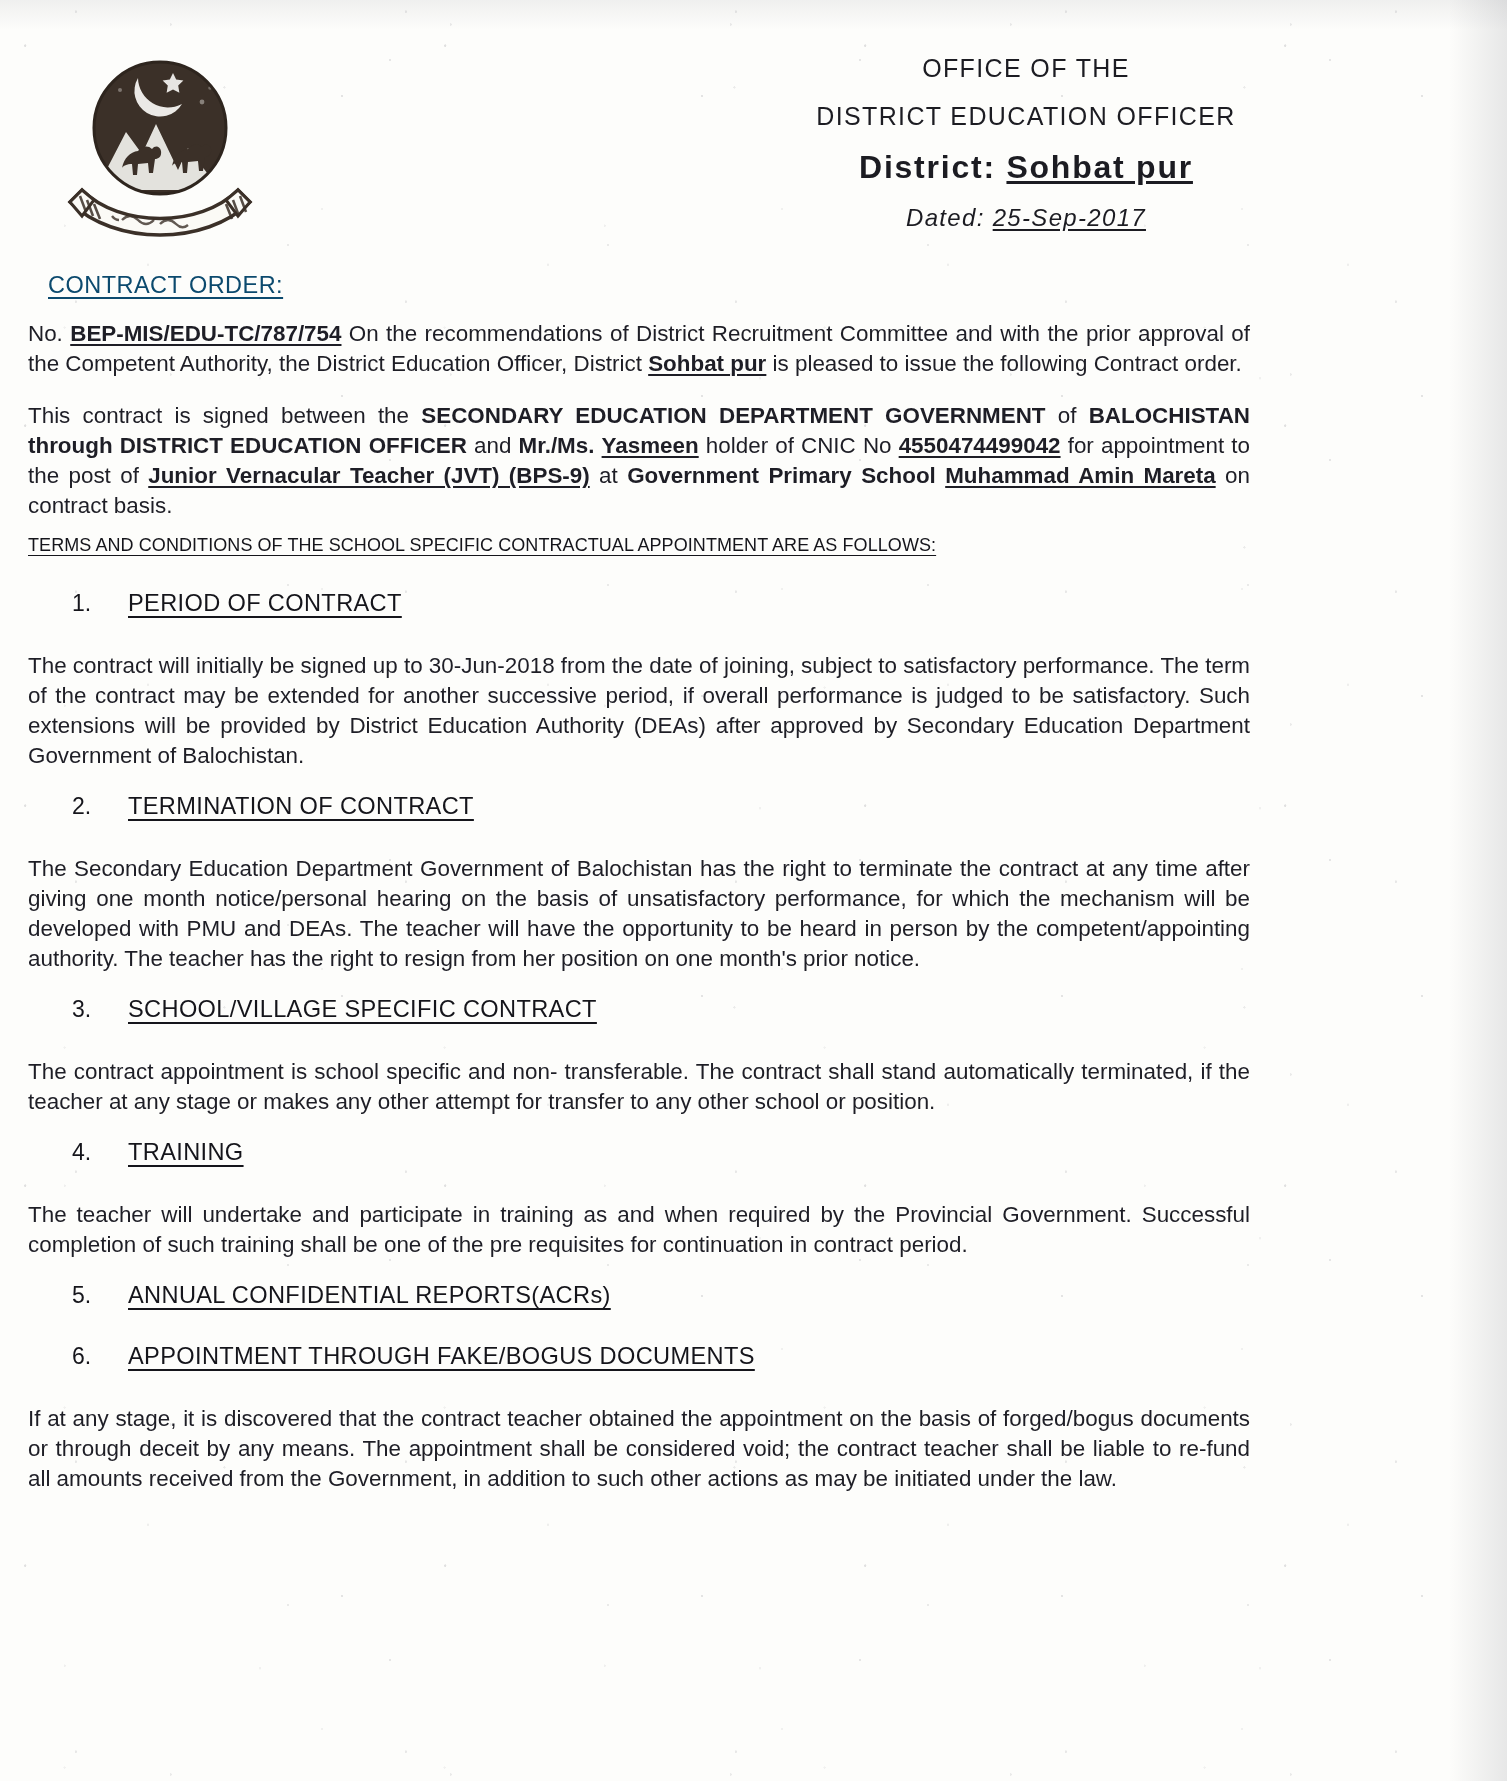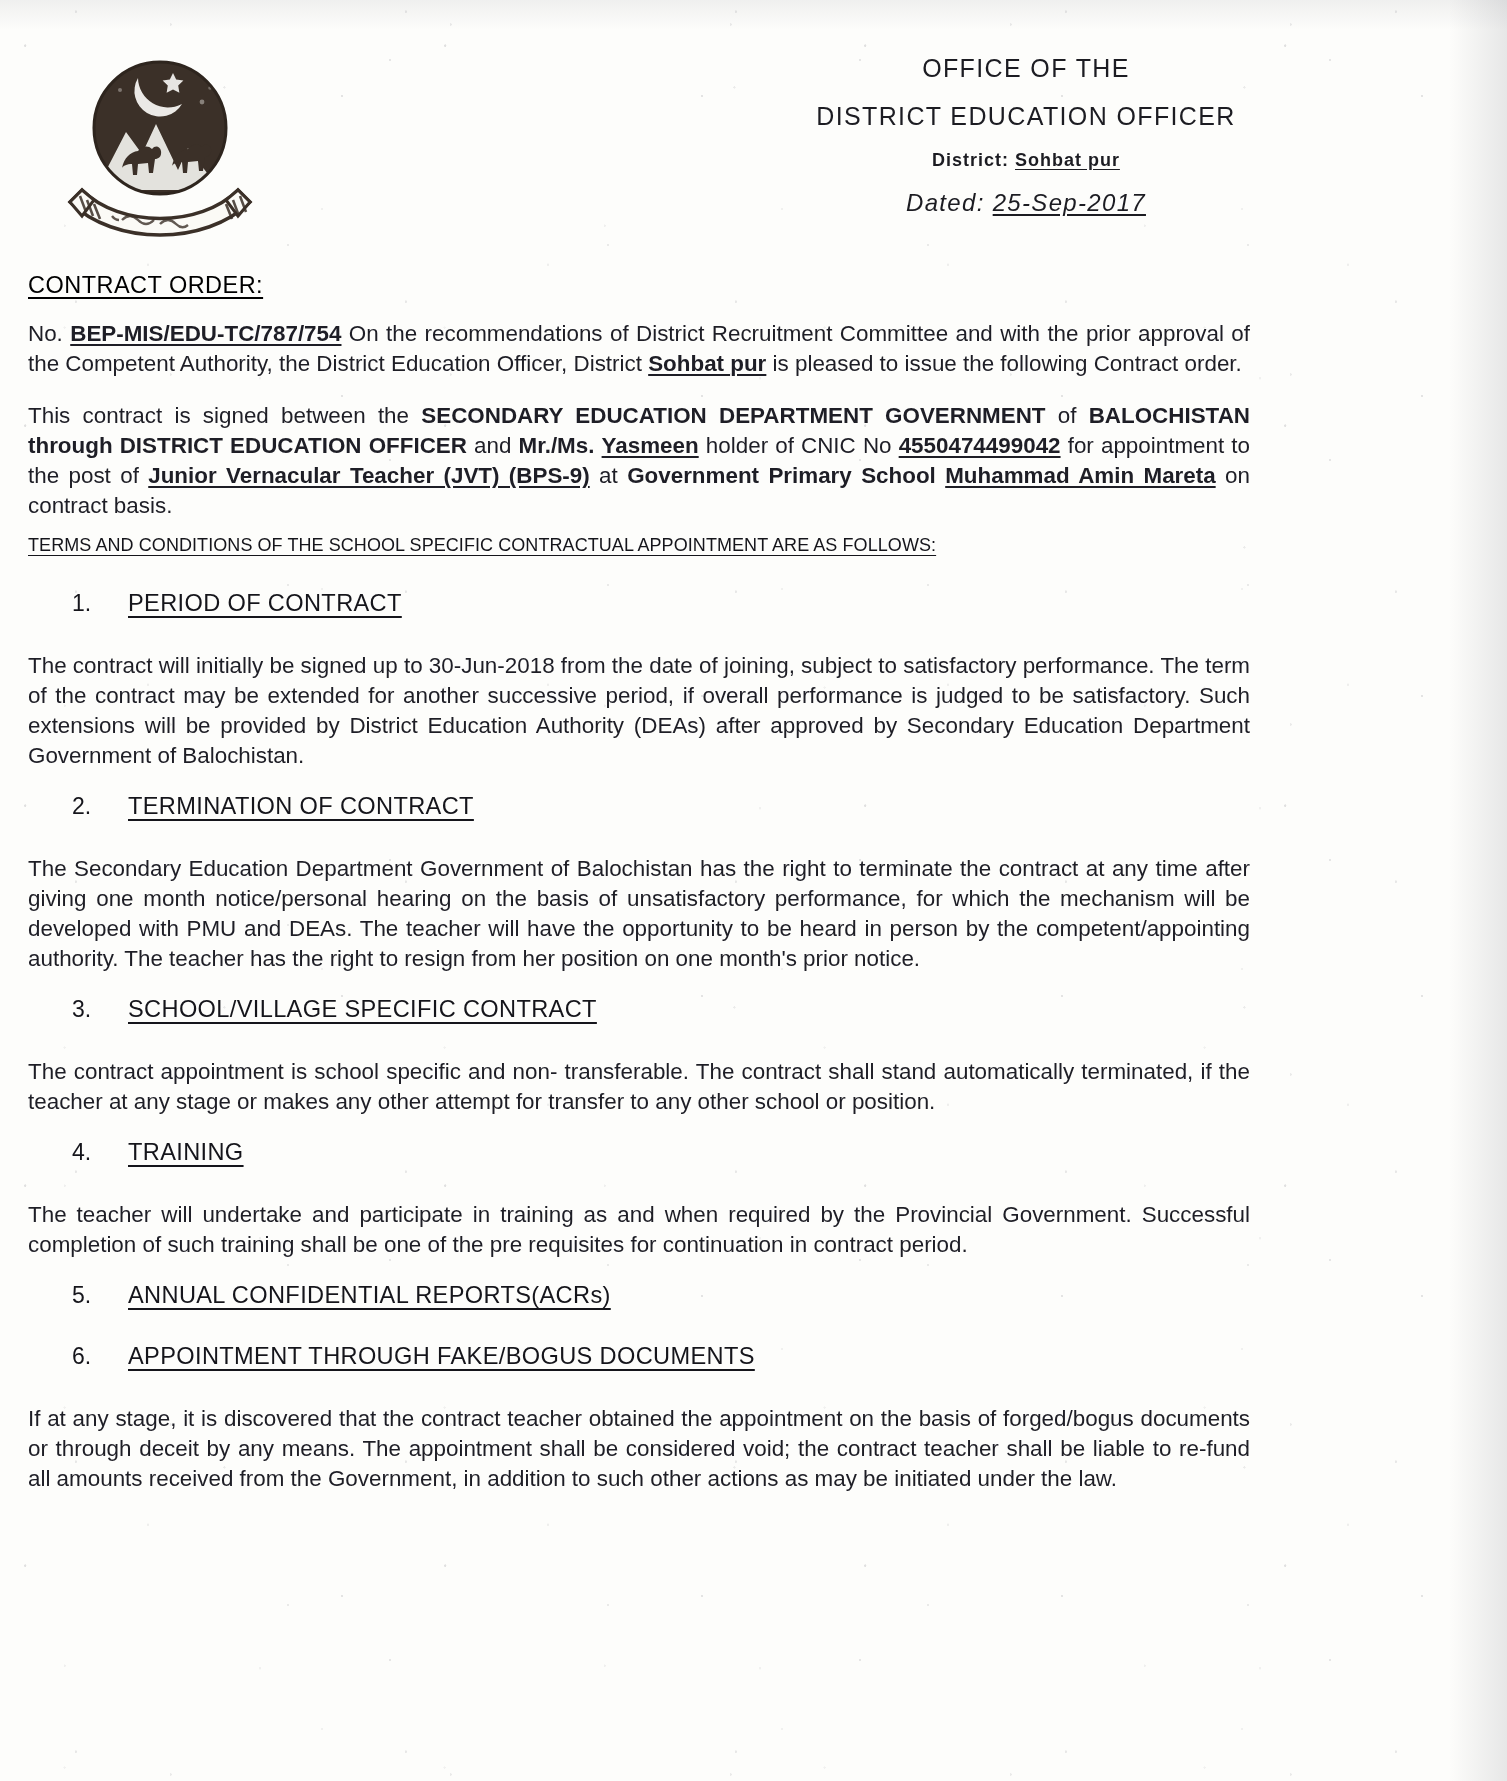--- a/index.html
+++ b/index.html
@@ -72,38 +72,39 @@
     width: 470px;
   }
   .hl {
     letter-spacing: .055em;
     line-height: 1.02;
     margin-bottom: 22px;
     color: #1c1c22;
   }
   .hl-1 { font-size: 25px; }
   .hl-2 { font-size: 25px; }
-  .hl-3 { font-size: 18px; font-weight: bold; }
+  .hl-3 { font-size: 32px; font-weight: bold; }
   .hl-4 { font-size: 24px; margin-bottom: 4px; font-style: italic; }
   .u { text-decoration: underline; text-underline-offset: 3px; }
 
   
   .body {
     position: absolute;
     top: 272px;
     left: 28px;
     width: 1222px;
   }
   .sec-title {
     font-size: 23.5px;
     letter-spacing: .02em;
     text-decoration: underline;
     text-underline-offset: 4px;
     margin-bottom: 20px;
-    color: #000000;
+    color: #0c4a6e;
+    margin-left: 20px;
   }
   p.para {
     font-size: 22.4px;
     line-height: 1.34;
     text-align: justify;
     text-justify: inter-word;
     margin: 0 0 22px 0;
     color: #1e1e26;
   }
   p.tight { margin-bottom: 14px; }

